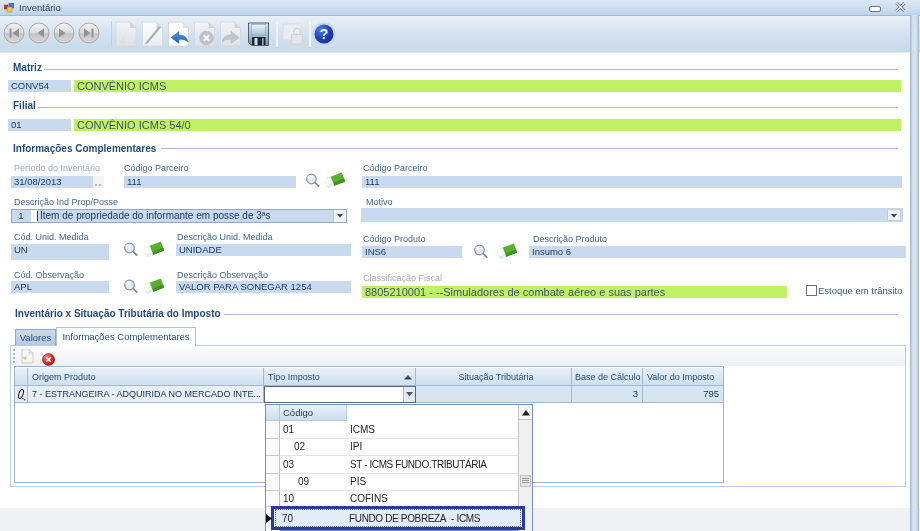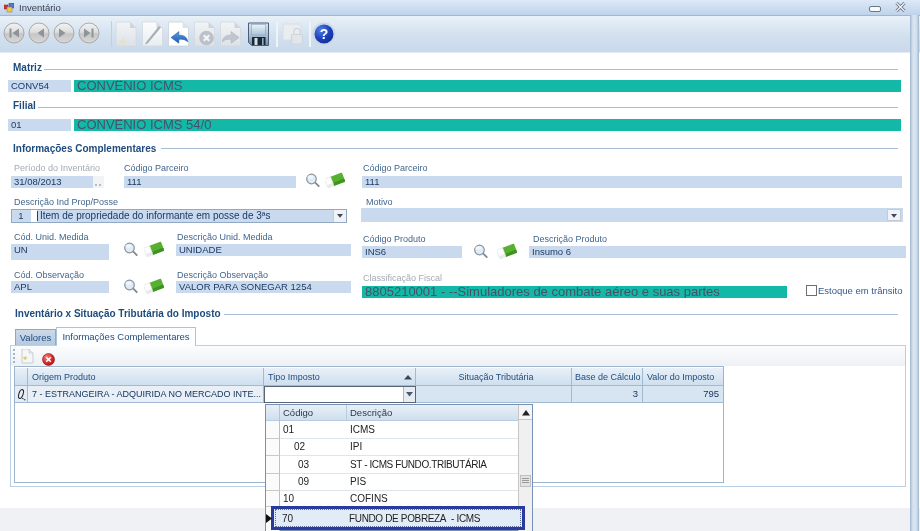--- a/index.html
+++ b/index.html
@@ -4,21 +4,21 @@
 <style>
 html,body{margin:0;padding:0;}
 body{font-family:"Liberation Sans",sans-serif;}
 #win{position:relative;width:920px;height:531px;background:#ffffff;overflow:hidden;}
 .abs{position:absolute;}
 .lbl{position:absolute;font-size:9px;color:#41658e;white-space:nowrap;}
 .glbl{position:absolute;font-size:9px;color:#a4abb3;white-space:nowrap;}
 .sect{position:absolute;font-size:10px;font-weight:bold;color:#1e4b7d;white-space:nowrap;}
 .hline{position:absolute;height:1px;background:#a9bdd4;}
 .fld{position:absolute;background:#c9daee;font-size:9.5px;color:#1b3a63;line-height:12px;padding-left:3px;white-space:nowrap;overflow:hidden;}
-.strip{position:absolute;background:#14b8a6;font-size:13px;color:#44536b;line-height:12px;padding-left:3px;white-space:nowrap;overflow:hidden;}
+.strip{position:absolute;background:#bef264;font-size:11px;color:#44536b;line-height:12px;padding-left:3px;white-space:nowrap;overflow:hidden;}
 </style>
 </head>
 <body>
 <div id="win">
   
   <div class="abs" style="left:0;top:0;width:920px;height:15px;background:linear-gradient(#dce9f7,#bed3eb);"></div>
   
   <svg class="abs" style="left:4px;top:3px;" width="10" height="10" viewBox="0 0 10 10">
     <rect x="0" y="2" width="4" height="4" fill="#cc3333" stroke="#882222" stroke-width="0.5"></rect>
     <rect x="5" y="0" width="5" height="5" fill="#5577cc" stroke="#334488" stroke-width="0.5"></rect>
@@ -348,32 +348,31 @@
   
   <div class="abs" style="left:910px;top:15px;width:9px;height:516px;background:linear-gradient(90deg,#9fb5cf,#cfdcec 25%,#dae5f2 50%,#cfdcec 75%,#9fb5cf);"></div>
 
   
   <div class="abs" style="left:265px;top:404px;width:268px;height:127px;background:#ffffff;border:1px solid #7691b5;box-sizing:border-box;"></div>
   
   <div class="abs" style="left:266px;top:405px;width:14px;height:126px;background:#fbfbfb;border-right:1px solid #c0c0c0;box-sizing:border-box;"></div>
   <div class="abs" style="left:266px;top:405px;width:13px;height:16px;background:linear-gradient(#e8f0f8,#cfdfee);border-bottom:1px solid #b9cbde;box-sizing:border-box;"></div>
   
   <div class="abs" style="left:280px;top:405px;width:67px;height:16px;background:linear-gradient(#e8f0f8,#cfdfee);border-right:1px solid #b9cbde;border-bottom:1px solid #b9cbde;box-sizing:border-box;font-size:9.5px;color:#26374f;line-height:16px;padding-left:3px;">Código</div>
-  <div class="abs" style="left:347px;top:405px;width:171px;height:16px;background:linear-gradient(#e8f0f8,#cfdfee);border-bottom:1px solid #b9cbde;box-sizing:border-box;font-size:9.5px;color:#26374f;line-height:16px;padding-left:3px;">Descrição</div>
   
   <div class="abs" style="left:280px;top:421px;width:238px;height:18px;border-bottom:1px solid #dfe5ec;box-sizing:border-box;font-size:10px;color:#222;line-height:17px;">
       <span style="position:absolute;left:3px;">01</span>
       <span style="position:absolute;left:70px;">ICMS</span>
     </div>
   <div class="abs" style="left:280px;top:439px;width:238px;height:17px;border-bottom:1px solid #dfe5ec;box-sizing:border-box;font-size:10px;color:#222;line-height:16px;">
       <span style="position:absolute;left:14px;">02</span>
       <span style="position:absolute;left:70px;">IPI</span>
     </div>
   <div class="abs" style="left:280px;top:456px;width:238px;height:18px;border-bottom:1px solid #dfe5ec;box-sizing:border-box;font-size:10px;color:#222;line-height:17px;">
-      <span style="position:absolute;left:18px;">03</span>
+      <span style="position:absolute;left:3px;">03</span>
       <span style="position:absolute;left:70px;letter-spacing:-0.4px;">ST - ICMS FUNDO.TRIBUTÁRIA</span>
     </div>
   <div class="abs" style="left:280px;top:474px;width:238px;height:17px;border-bottom:1px solid #dfe5ec;box-sizing:border-box;font-size:10px;color:#222;line-height:16px;">
       <span style="position:absolute;left:18px;">09</span>
       <span style="position:absolute;left:70px;">PIS</span>
     </div>
   <div class="abs" style="left:280px;top:491px;width:238px;height:16px;border-bottom:1px solid #dfe5ec;box-sizing:border-box;font-size:10px;color:#222;line-height:15px;">
       <span style="position:absolute;left:3px;">10</span>
       <span style="position:absolute;left:70px;">COFINS</span>
     </div>

